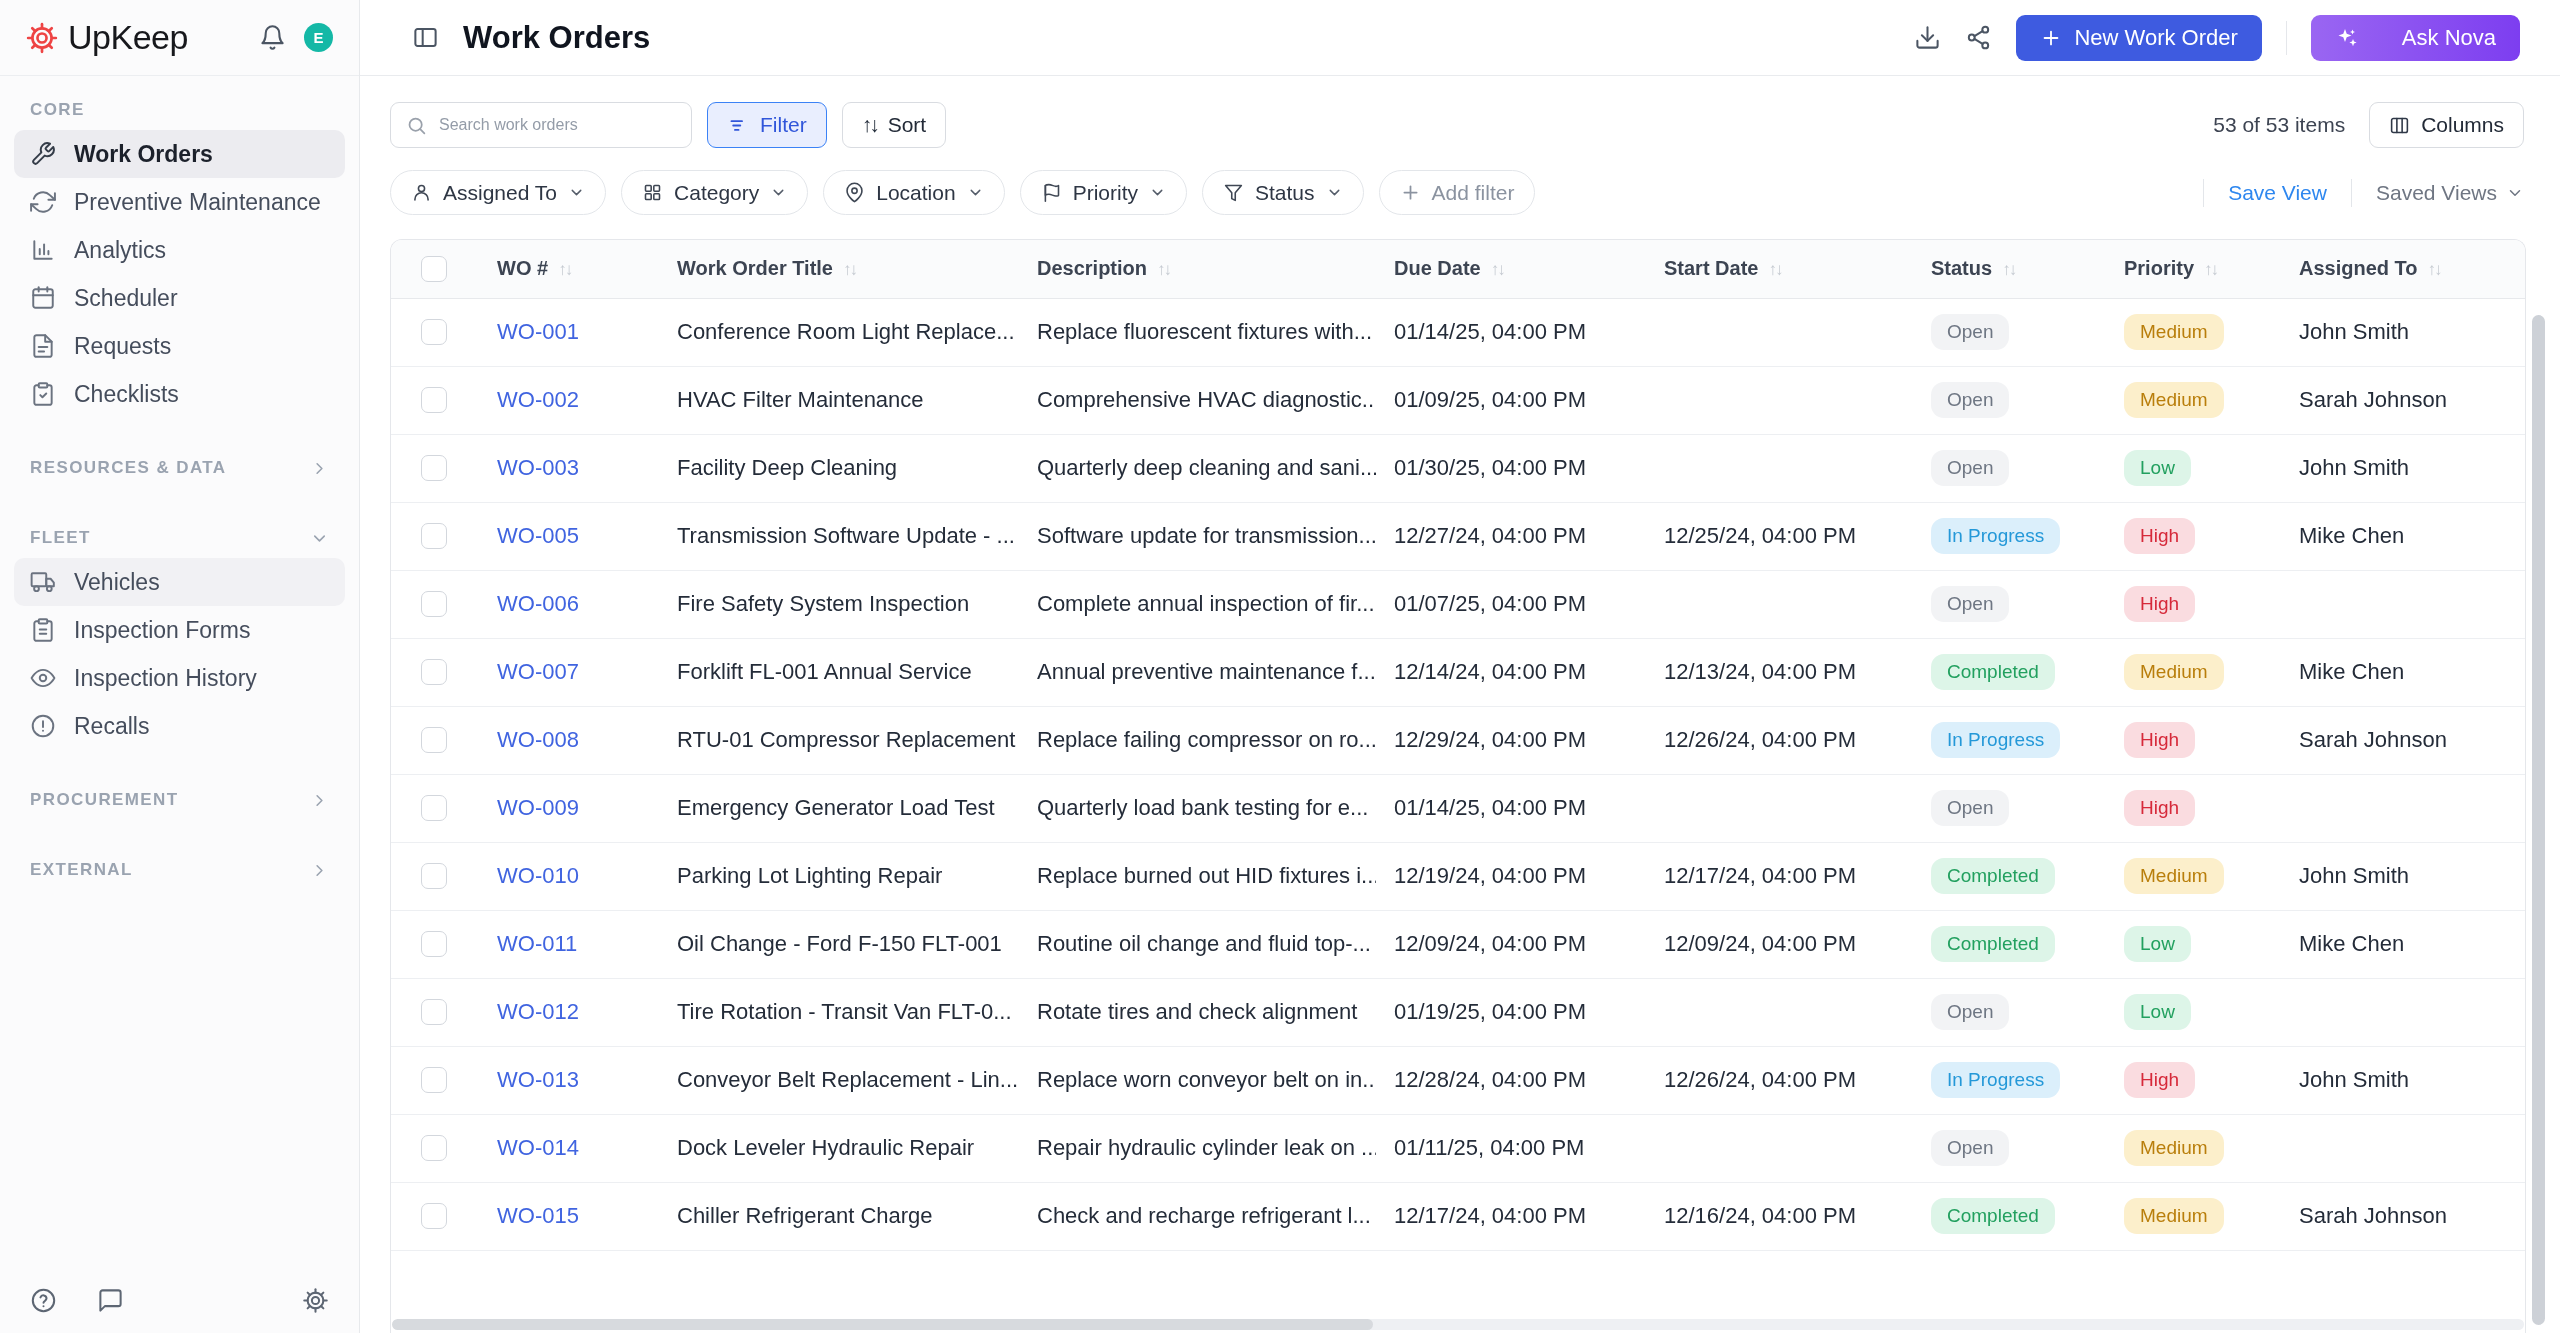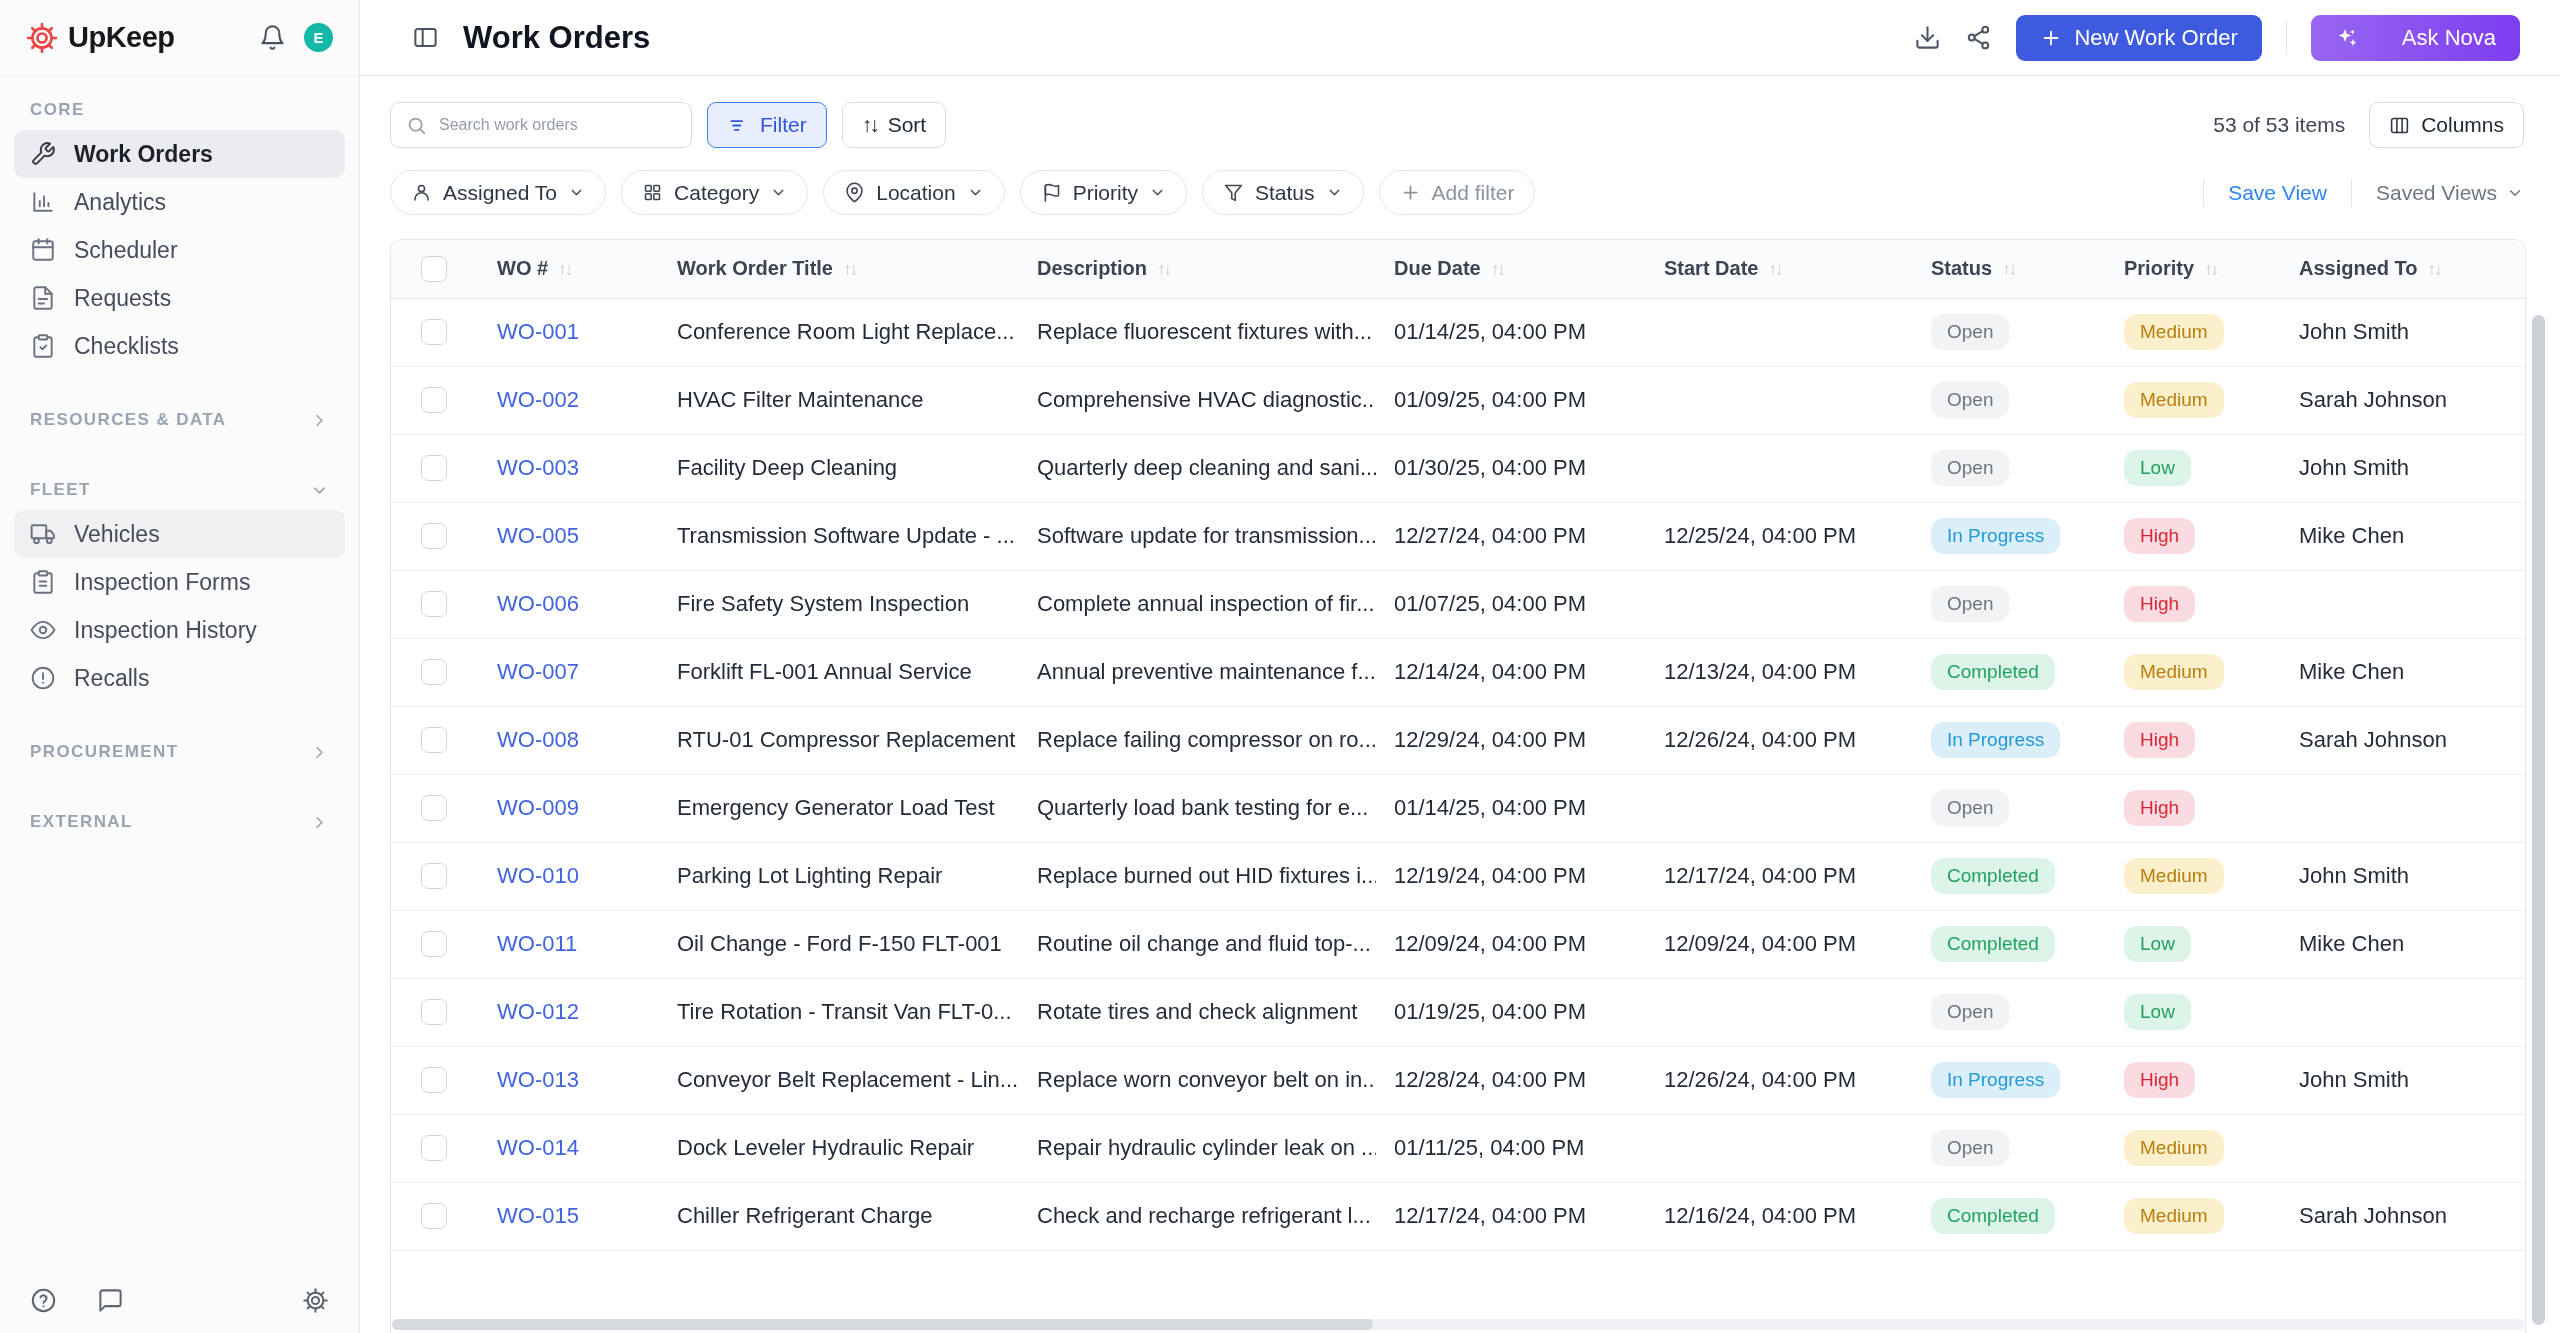--- a/index.html
+++ b/index.html
@@ -5,21 +5,21 @@
   * { box-sizing: border-box; margin: 0; padding: 0; }
   html,body { width:2560px; height:1333px; overflow:hidden; }
   body { font-family:"Liberation Sans","DejaVu Sans",sans-serif; background:#fff; color:#1f2430; }
   svg { display:block; }
   .app { display:flex; width:100%; height:100%; }
 
   
   .sidebar { width:360px; min-width:360px; background:#fbfbfc; border-right:1px solid #e7e9ec; display:flex; flex-direction:column; }
   .sb-header { height:76px; display:flex; align-items:center; justify-content:space-between; padding:0 26px; border-bottom:1px solid #eceef1; }
   .logo { display:flex; align-items:center; gap:10px; }
-  .logo-text { font-size:29px; font-weight:700; color:#17181c; letter-spacing:-0.5px; }
+  .logo-text { font-size:34px; font-weight:400; color:#17181c; letter-spacing:-0.5px; }
   .sb-hdr-right { display:flex; align-items:center; gap:18px; }
   .avatar { width:29px; height:29px; border-radius:50%; color:#fff; font-size:15px; font-weight:700; display:flex; align-items:center; justify-content:center; }
   .sb-nav { flex:1; padding:12px 14px; overflow:hidden; }
   .section-label { font-size:17px; font-weight:600; color:#9aa3b0; letter-spacing:1.4px; padding:12px 16px 10px; display:flex; align-items:center; justify-content:space-between; }
   .section-label .chev svg { width:19px; height:19px; stroke:#9aa3b0; }
   .gap-top { margin-top:28px; }
   .nav-item { height:48px; display:flex; align-items:center; gap:18px; padding:0 16px; border-radius:10px; color:#454d5c; font-size:23px; font-weight:400; cursor:pointer; }
   .nav-item svg { width:26px; height:26px; stroke:#6b7380; flex:none; }
   .nav-item.active { background:#ececf0; color:#1c212b; font-weight:600; }
   .nav-item.active svg { stroke:#343c48; }
@@ -122,20 +122,31 @@
         <span>CORE</span>
       </div>
 
       <div class="nav-item active">
         <span>
             <svg viewBox="0 0 24 24" fill="none" stroke-width="1.8" stroke-linecap="round" stroke-linejoin="round">
               <path d="M14.7 6.3a1 1 0 0 0 0 1.4l1.6 1.6a1 1 0 0 0 1.4 0l3.77-3.77a6 6 0 0 1-7.94 7.94l-6.91 6.91a2.12 2.12 0 0 1-3-3l6.91-6.91a6 6 0 0 1 7.94-7.94l-3.76 3.76z"></path>
             </svg>
           </span>
         <span class="nav-label">Work Orders</span>
+      </div>
+      <div class="nav-item">
+        <span>
+            <svg viewBox="0 0 24 24" fill="none" stroke-width="1.8" stroke-linecap="round" stroke-linejoin="round">
+              <path d="M23 4v6h-6"></path>
+              <path d="M1 20v-6h6"></path>
+              <path d="M3.51 9a9 9 0 0 1 14.85-3.36L23 10"></path>
+              <path d="M20.49 15a9 9 0 0 1-14.85 3.36L1 14"></path>
+            </svg>
+          </span>
+        <span class="nav-label">Preventive Maintenance</span>
       </div>
       <div class="nav-item">
         <span>
             <svg viewBox="0 0 24 24" fill="none" stroke-width="1.8" stroke-linecap="round" stroke-linejoin="round">
               <path d="M4 4v16h16"></path>
               <line x1="9" y1="16" x2="9" y2="11"></line>
               <line x1="13" y1="16" x2="13" y2="7"></line>
               <line x1="17" y1="16" x2="17" y2="13"></line>
             </svg>
           </span>

